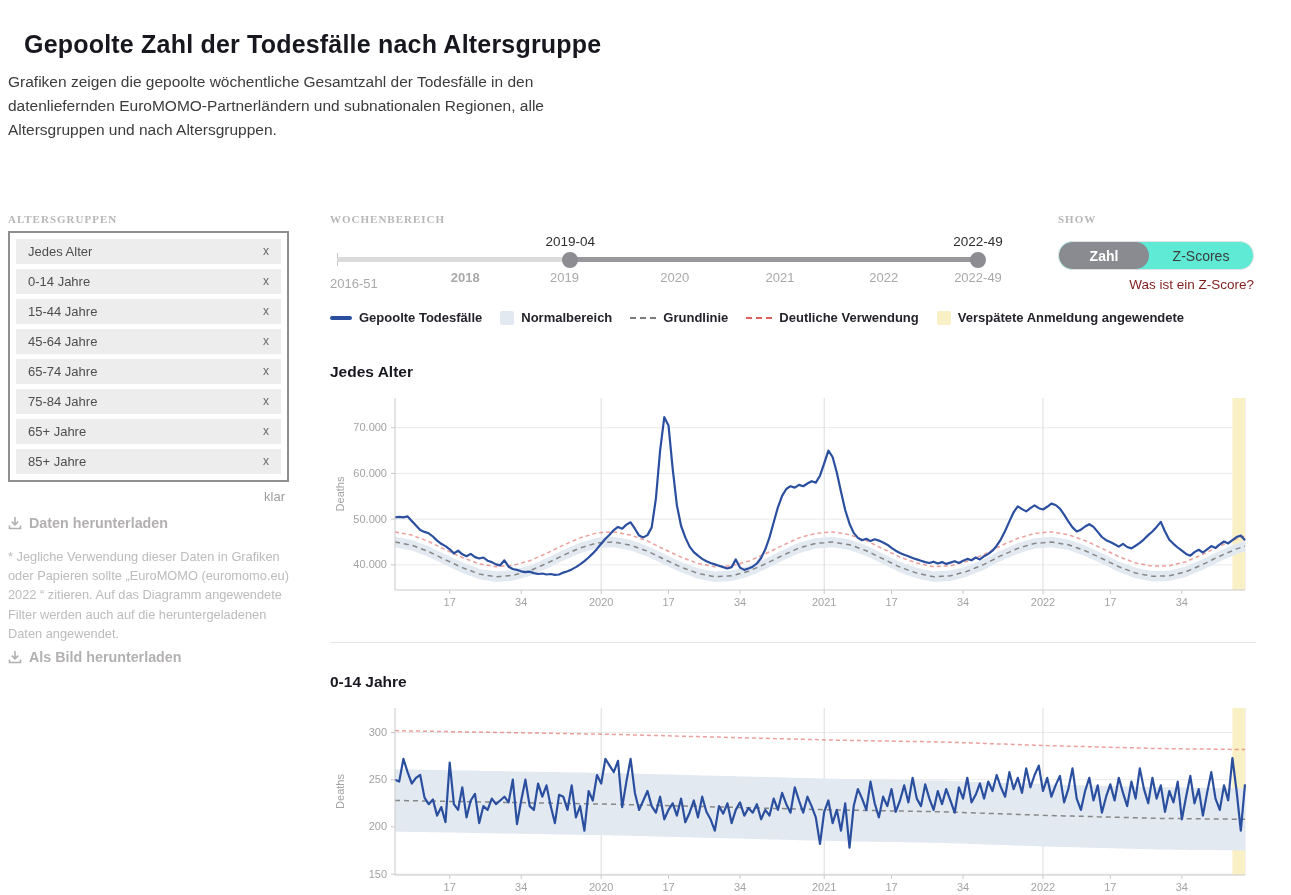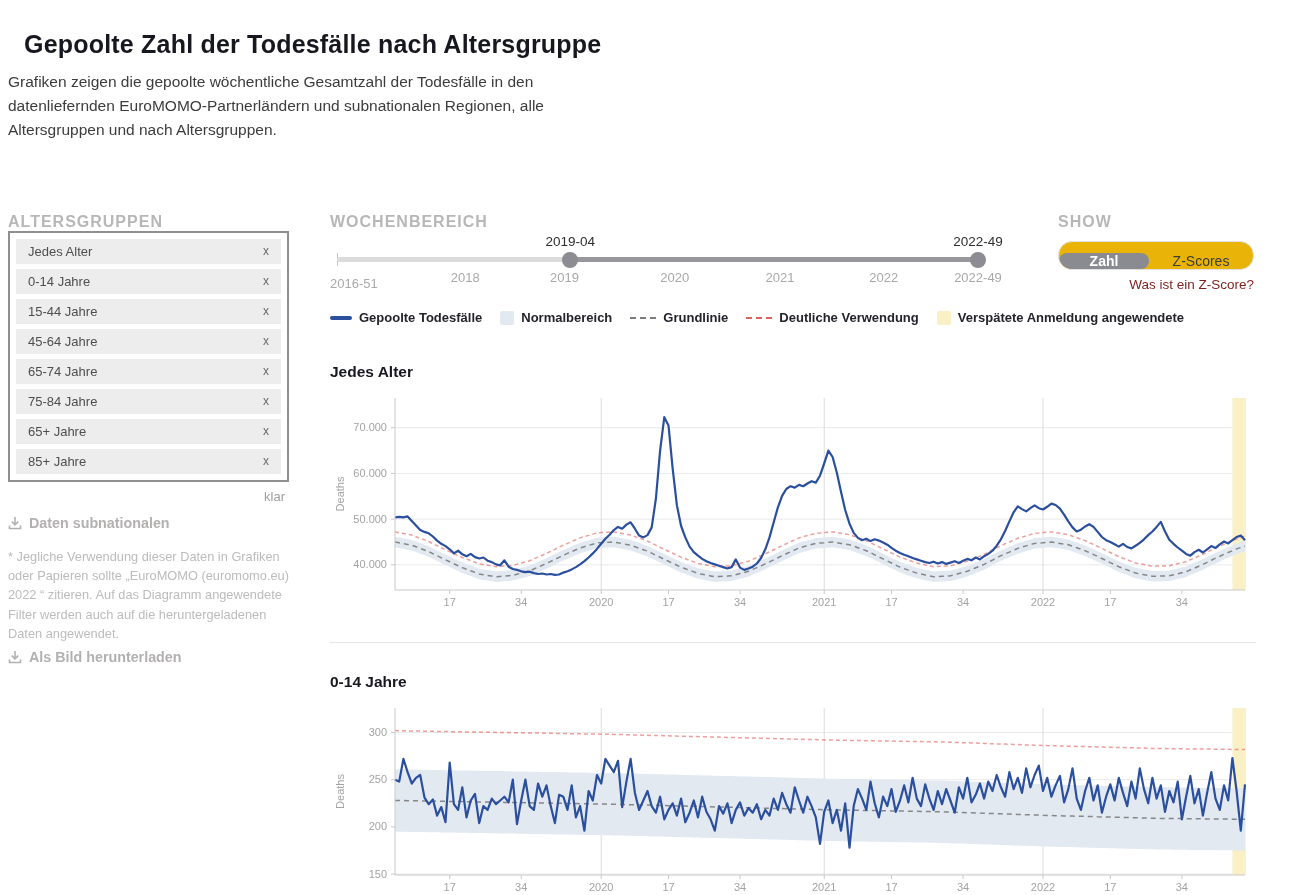--- a/index.html
+++ b/index.html
@@ -3,21 +3,21 @@
 <meta charset="utf-8">
 <style>
   html,body{margin:0;padding:0;background:#fff;}
   .page{position:relative;width:1291px;height:895px;overflow:hidden;background:#fff;
         font-family:"Liberation Sans",sans-serif;color:#222;}
   
   .title{position:absolute;left:8px;top:14px;margin:16px;font-size:25px;font-weight:700;color:#17171f;letter-spacing:.2px;}
   .desc{position:absolute;left:8px;top:70px;margin:0;width:620px;font-size:15.5px;line-height:1.55;color:#3c3c3c;}
   
   .sidebar{position:absolute;left:8px;top:213px;width:277px;}
-  .panel-label{position:absolute;top:0;left:0;font-size:16px;font-weight:600;letter-spacing:1px;color:#b7b7b7;}
+  .panel-label{position:absolute;top:0;left:0;font-size:11px;font-weight:600;letter-spacing:1px;color:#b7b7b7;font-family:Liberation Serif, serif;}
   .age-box{position:absolute;top:18px;left:0;width:265px;border:2px solid #8f8f8f;padding:6px;background:#fff;}
   .chip{height:25px;line-height:25px;margin-bottom:5px;background:#ededed;font-size:13px;color:#4e4e4e;
         padding:0 12px;display:flex;justify-content:space-between;align-items:center;cursor:pointer;}
   .chip:last-child{margin-bottom:0;}
   .chip .x{color:#6a6a6a;font-size:12px;}
   .clear{position:absolute;top:276px;left:0;width:277px;text-align:right;font-size:13px;color:#9e9e9e;cursor:pointer;}
   .dl{position:absolute;left:0;font-size:14.3px;font-weight:700;color:#b3b0b0;cursor:pointer;display:flex;align-items:center;gap:7px;}
   .dl svg{flex:0 0 auto;}
   .dl1{top:302px;}
   .dl2{top:436px;}
@@ -26,22 +26,22 @@
   .slider-area{position:absolute;left:330px;top:213px;width:690px;height:80px;}
   .track{position:absolute;top:44px;left:7px;width:641px;height:5px;background:#dbdbdb;border-radius:3px;}
   .track-sel{position:absolute;top:44px;height:5px;background:#97979c;border-radius:3px;}
   .track-tick0{position:absolute;top:40px;left:7px;width:1px;height:13px;background:#c4c4c4;}
   .handle{position:absolute;top:38.5px;width:16px;height:16px;border-radius:50%;background:#8c8c92;cursor:pointer;}
   .handle-label{position:absolute;top:21px;transform:translateX(-50%);font-size:13.5px;color:#2e2e2e;white-space:nowrap;}
   .slider-tick{position:absolute;top:57px;transform:translateX(-50%);font-size:13px;color:#a9a9a9;white-space:nowrap;}
   .slider-tick.first{transform:none;}
   
   .show-area{position:absolute;left:1058px;top:213px;width:196px;height:82px;}
-  .toggle{position:absolute;top:28px;left:0;width:194px;height:27px;background:#eab308;border:1px solid #e2e2e2;
-          border-radius:14px;display:flex;overflow:hidden;align-items:flex-end;}
+  .toggle{position:absolute;top:28px;left:0;width:194px;height:27px;background:#5eead4;border:1px solid #e2e2e2;
+          border-radius:14px;display:flex;overflow:hidden;}
   .opt{flex:1;display:flex;align-items:center;justify-content:center;font-size:14px;color:#3c3c3c;cursor:pointer;}
   .opt.sel{background:#8a8a91;color:#fff;font-weight:700;border-radius:14px;flex:0 0 90px;}
   .zlink{position:absolute;top:64px;right:0;font-size:13.5px;color:#7f1d1d;cursor:pointer;white-space:nowrap;}
   
   .legend{position:absolute;left:330px;top:310px;width:930px;display:flex;align-items:center;gap:18px;
           font-size:13px;font-weight:600;color:#23232b;}
   .leg-item{display:flex;align-items:center;gap:7px;white-space:nowrap;}
   .sw-line{width:22px;height:4px;border-radius:2px;}
   .sw-area{width:14px;height:14px;border-radius:2px;}
   .sw-dash{width:26px;height:0;border-top-width:2px;border-top-style:dashed;}
@@ -98,21 +98,21 @@
           <span class="x">x</span>
         </div>
       </div>
     <div class="clear">klar</div>
 
     <div class="dl dl1">
       <svg width="14" height="14" viewBox="0 0 14 14">
         <path d="M7 1v7.2M3.8 5.6L7 8.8l3.2-3.2" fill="none" stroke="#b3b0b0" stroke-width="1.6"></path>
         <path d="M1.5 9.5v3h11v-3" fill="none" stroke="#b3b0b0" stroke-width="1.6"></path>
       </svg>
-      <span>Daten subnationalen</span>
+      <span>Daten herunterladen</span>
     </div>
 
     <p class="footnote">* Jegliche Verwendung dieser Daten in Grafiken oder Papieren sollte „EuroMOMO (euromomo.eu) 2022 “ zitieren. Auf das Diagramm angewendete Filter werden auch auf die heruntergeladenen Daten angewendet.</p>
 
     <div class="dl dl2">
       <svg width="14" height="14" viewBox="0 0 14 14">
         <path d="M7 1v7.2M3.8 5.6L7 8.8l3.2-3.2" fill="none" stroke="#b3b0b0" stroke-width="1.6"></path>
         <path d="M1.5 9.5v3h11v-3" fill="none" stroke="#b3b0b0" stroke-width="1.6"></path>
       </svg>
       <span>Als Bild herunterladen</span>
@@ -123,21 +123,21 @@
     <div class="panel-label">WOCHENBEREICH</div>
     <div class="track-tick0"></div>
     <div class="track" id="sliderTrack"></div>
     <div class="track-sel" id="sliderSel" style="left: 240.324px; width: 407.676px;"></div>
     <div id="sliderExtras">
         <div class="handle" style="left: 232.324px;"></div>
         <div class="handle-label" style="left: 240.324px;">2019-04</div>
         <div class="handle" style="left: 640px;"></div>
         <div class="handle-label" style="left: 648px;">2022-49</div>
         <div class="slider-tick first" style="left: 0px; margin-top: 6px;">2016-51</div>
-        <div class="slider-tick" style="left: 135.2px;">2018</div>
+        <div class="slider-tick" style="left: 135.2px; font-weight: bold;">2018</div>
         <div class="slider-tick" style="left: 234.555px;">2019</div>
         <div class="slider-tick" style="left: 344.807px;">2020</div>
         <div class="slider-tick" style="left: 449.931px;">2021</div>
         <div class="slider-tick" style="left: 553.773px;">2022</div>
         <div class="slider-tick" style="left: 648px;">2022-49</div>
       </div>
   </section>
 
   <section class="show-area">
     <div class="panel-label">SHOW</div>

